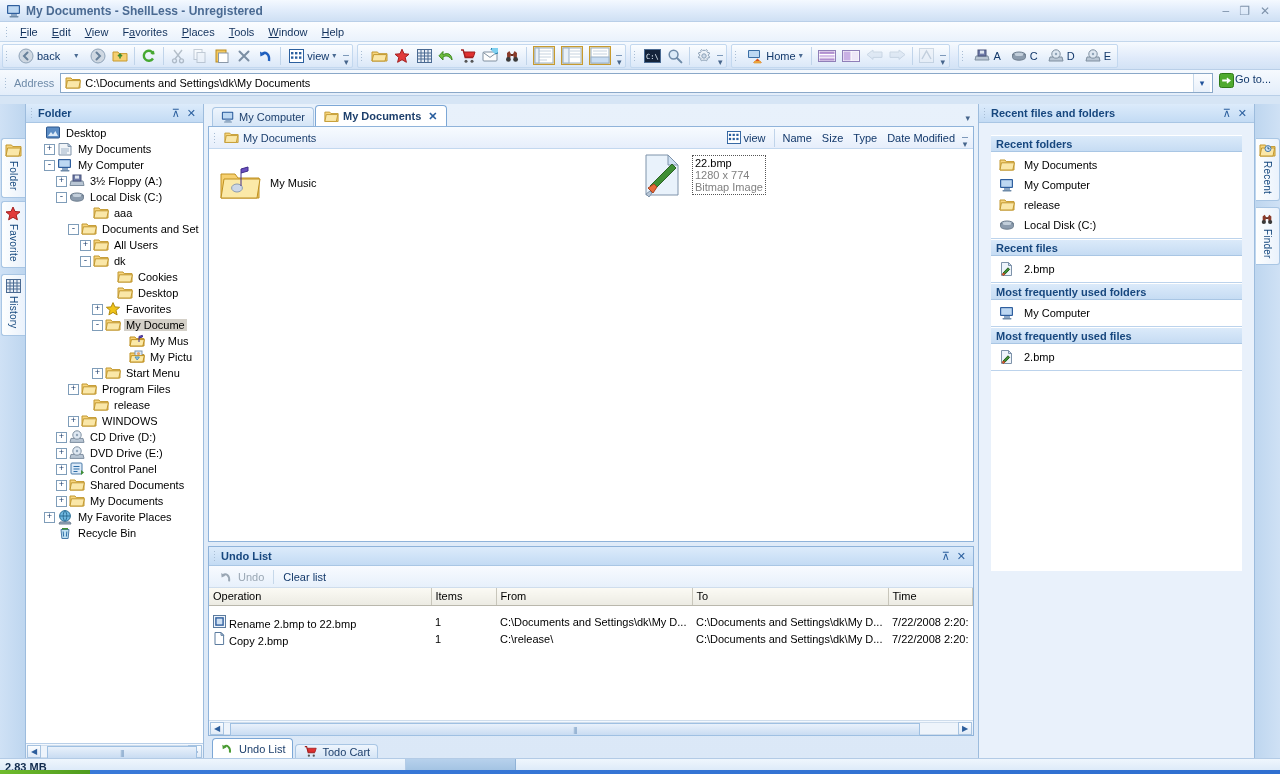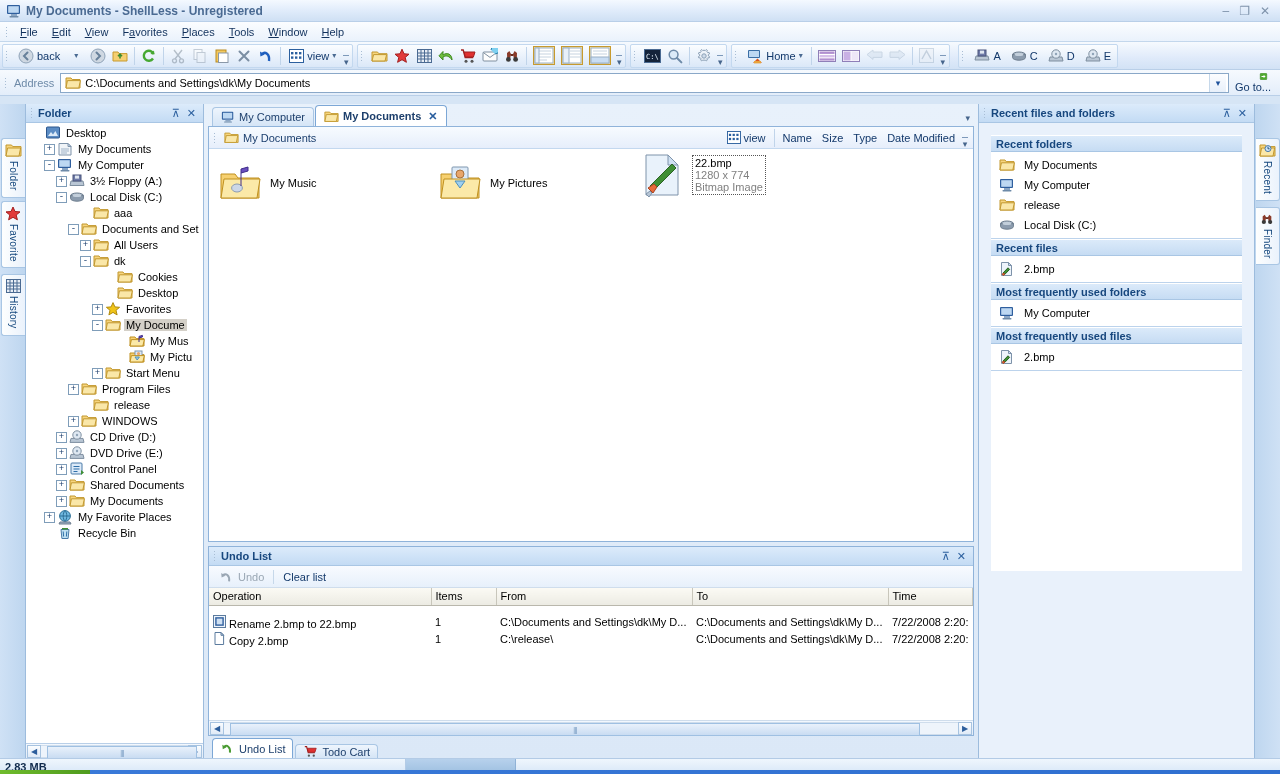--- a/index.html
+++ b/index.html
@@ -65,22 +65,22 @@
   }
   .addr-label { font-size:11px; color:#6e8aa8; padding:0 6px 0 2px; }
   .addr-box {
     flex:1; height:20px; background:#fff; border:1px solid #8aa8c8;
     display:flex; align-items:center; padding:0 2px; gap:4px; min-width:0;
   }
   .addr-box .path { font-size:11px; white-space:nowrap; overflow:hidden; }
   .addr-drop { width:17px; height:18px; border-left:1px solid #c6d8ea;
     display:flex; align-items:center; justify-content:center; color:#20539b; font-size:9px;
     background:linear-gradient(to bottom,#fcfdff,#e8f0fa); margin-left:auto; flex:none;}
-  .goto { display:flex; align-items:flex-end; gap:1px; padding:0 5px; height:22px;
-    font-size:11px; color:#13396b; border:1px solid transparent; border-radius:2px;flex-direction:column;}
+  .goto { display:flex; align-items:flex-start; gap:1px; padding:0 5px; height:22px;
+    font-size:11px; color:#13396b; border:1px solid transparent; border-radius:2px;}
 
   
   .workspace { position:absolute; left:0; top:104px; right:0; bottom:16px; display:flex; }
 
   
   .panel { display:flex; flex-direction:column; background:#fff; min-width:0; }
   .panel-title {
     height:19px; display:flex; align-items:center;
     background:linear-gradient(to bottom,#dcebfb,#c3dbf4);
     border-bottom:1px solid #a9c6e4; padding:0 3px;
@@ -911,32 +911,20 @@
               <svg width="44" height="40" viewBox="0 0 44 40">
                 <path d="M3 11 h14 l3 4 h21 v20 H3Z" fill="#f6d070" stroke="#bf9020"></path>
                 <path d="M6 16 h36 l-3 19 H3Z" fill="#fbe9a8" stroke="#bf9020"></path>
                 <ellipse cx="19" cy="25" rx="5.4" ry="4" fill="#ccd7e8" stroke="#8d9cb0"></ellipse>
                 <path d="M23 23 V6 l7 -2 v4 l-7 2" fill="#6a4fbf" stroke="#3f2c8a"></path>
               </svg>
             </div>
             <div class="flabel">My Music</div>
           </div>
 
-          <div class="fitem" style="left:228px; top:12px;">
-            <div class="ficon">
-              <svg width="44" height="40" viewBox="0 0 44 40">
-                <path d="M3 11 h14 l3 4 h21 v20 H3Z" fill="#f6d070" stroke="#bf9020"></path>
-                <rect x="14" y="4" width="16" height="16" rx="1" fill="#dceaf8" stroke="#7f96ae"></rect>
-                <circle cx="22" cy="11" r="4" fill="#e8a66b" stroke="#a8703c"></circle>
-                <path d="M6 16 h36 l-3 19 H3Z" fill="#fbe9a8" stroke="#bf9020"></path>
-                <path d="M17 18 l5 7 l5 -7Z" fill="#9fd0f0" stroke="#4f8fba"></path>
-              </svg>
-            </div>
-            <div class="flabel">My Pictures</div>
-          </div>
 
           <div class="fitem focused" style="left:430px; top:4px;">
             <div class="ficon">
               <svg width="44" height="46" viewBox="0 0 44 46">
                 <path d="M6 3 h22 l10 10 v30 H6Z" fill="#e9f2fb" stroke="#7e93aa"></path>
                 <path d="M28 3 v10 h10Z" fill="#cfe0f2" stroke="#7e93aa"></path>
                 <path d="M10 34 l22 -22 l4 4 l-22 22Z" fill="#3f8f35" stroke="#2a6323"></path>
                 <path d="M8 36 l6 -4 l3 3 l-4 6Z" fill="#e86a3a" stroke="#a8431f"></path>
                 <path d="M6 42 l4 -3 l2 2 l-3 4Z" fill="#b8c6d6" stroke="#7e93aa"></path>
               </svg>

